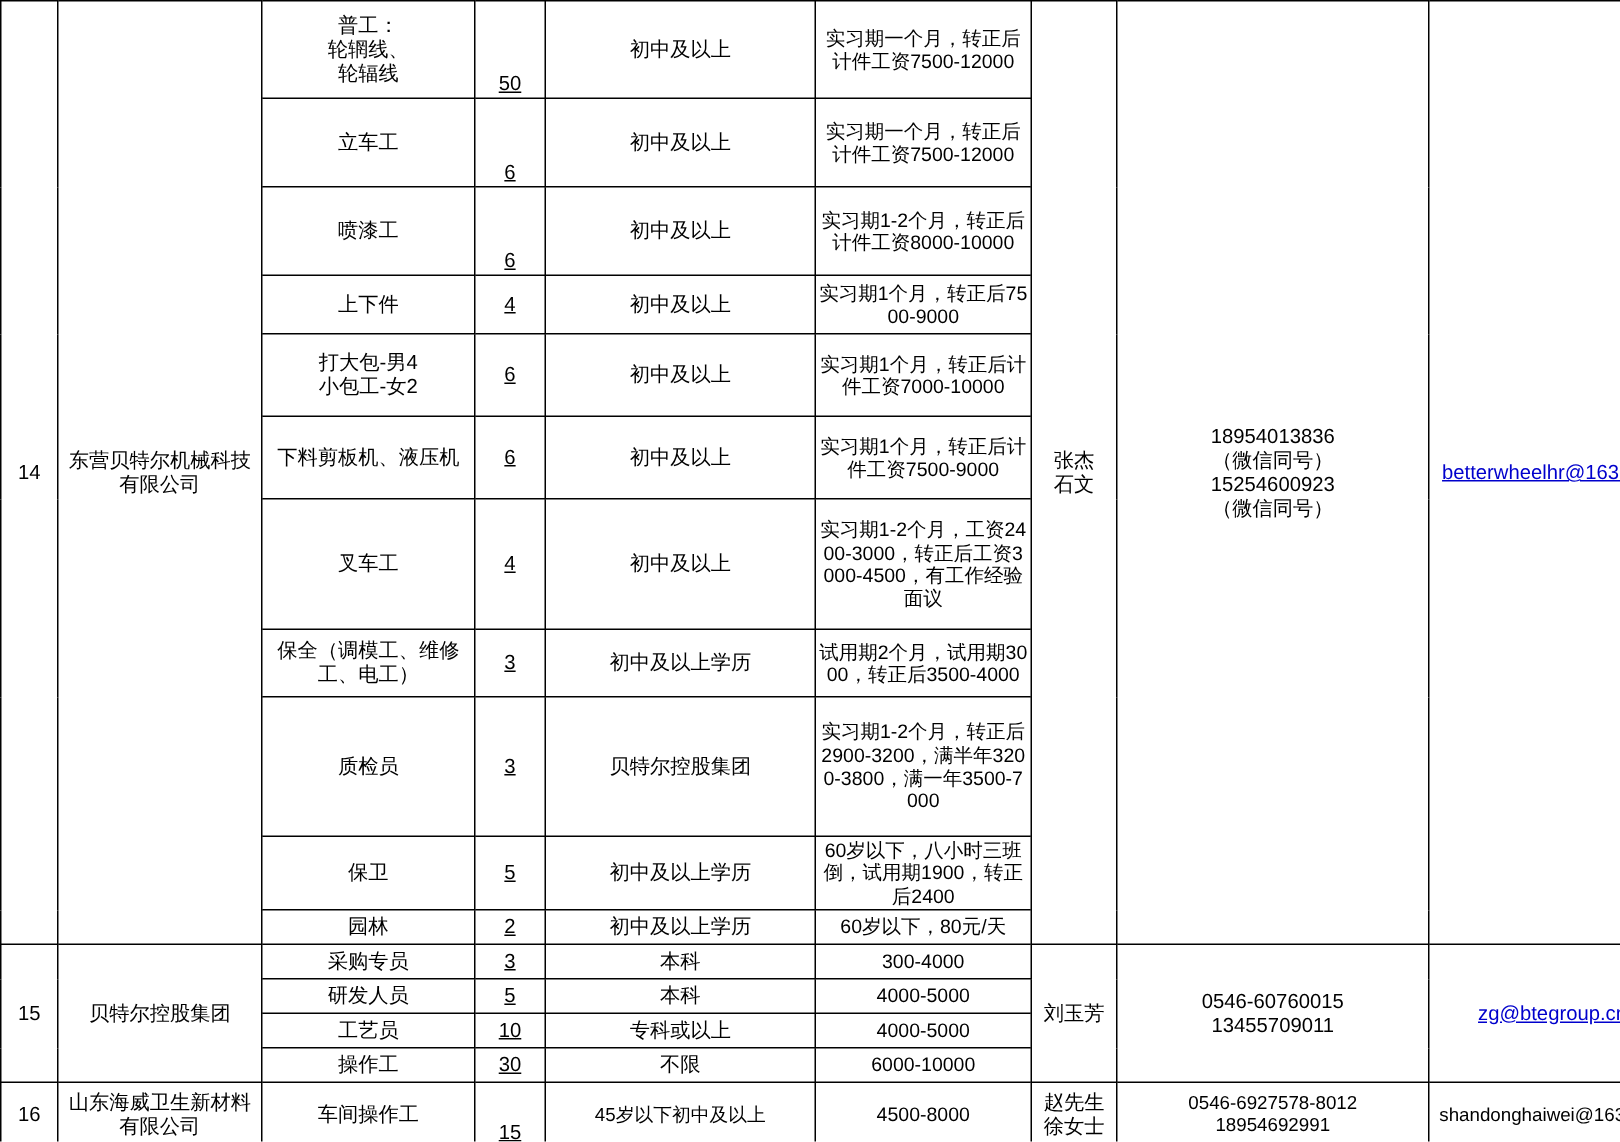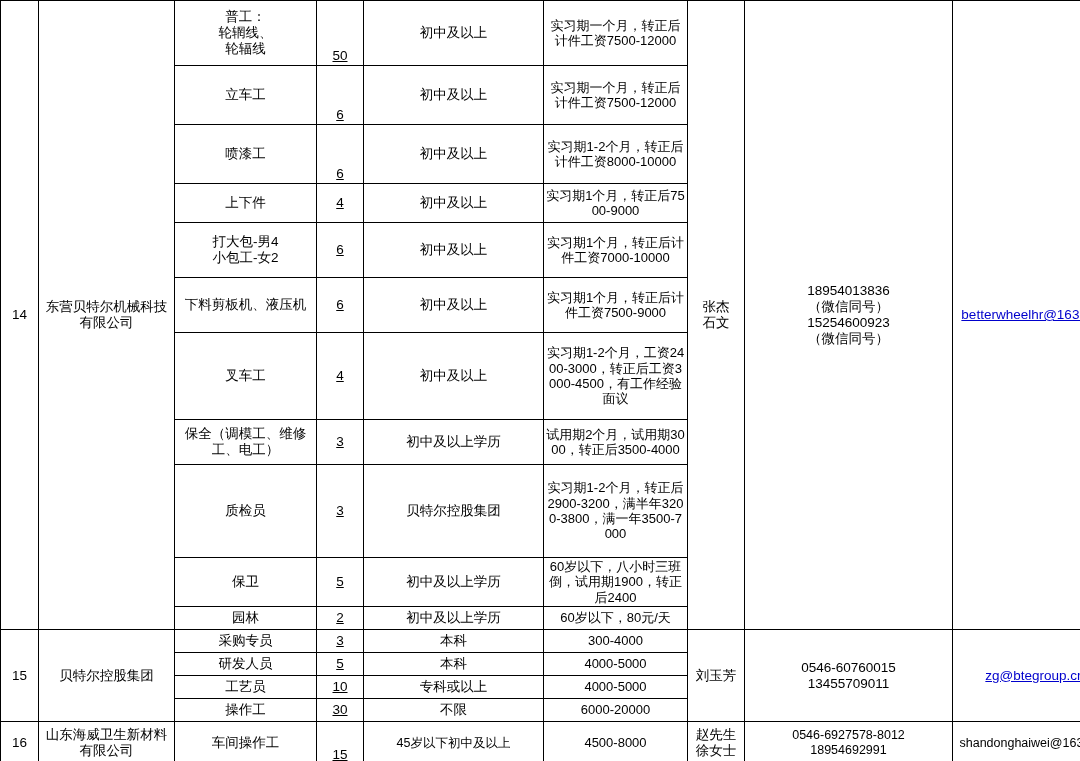--- a/index.html
+++ b/index.html
@@ -157,21 +157,21 @@
   <tr>
     <td class="c-job center" style="height:20px;">工艺员</td>
     <td class="c-num">10</td>
     <td class="c-edu">专科或以上</td>
     <td class="c-salary">4000-5000</td>
   </tr>
   <tr>
     <td class="c-job center" style="height:20px;">操作工</td>
     <td class="c-num">30</td>
     <td class="c-edu">不限</td>
-    <td class="c-salary">6000-20000</td>
+    <td class="c-salary">6000-10000</td>
   </tr>
 
   <tr>
     <td class="c-idx">16</td>
     <td class="c-company company-name">山东海威卫生新材料有限公司</td>
     <td class="c-job left" style="height:40px;">车间操作工</td>
     <td class="c-num" style="vertical-align:bottom">15</td>
     <td class="c-edu left small">45岁以下初中及以上</td>
     <td class="c-salary left">4500-8000</td>
     <td class="c-contact"><span style="white-space:pre-line">赵先生

